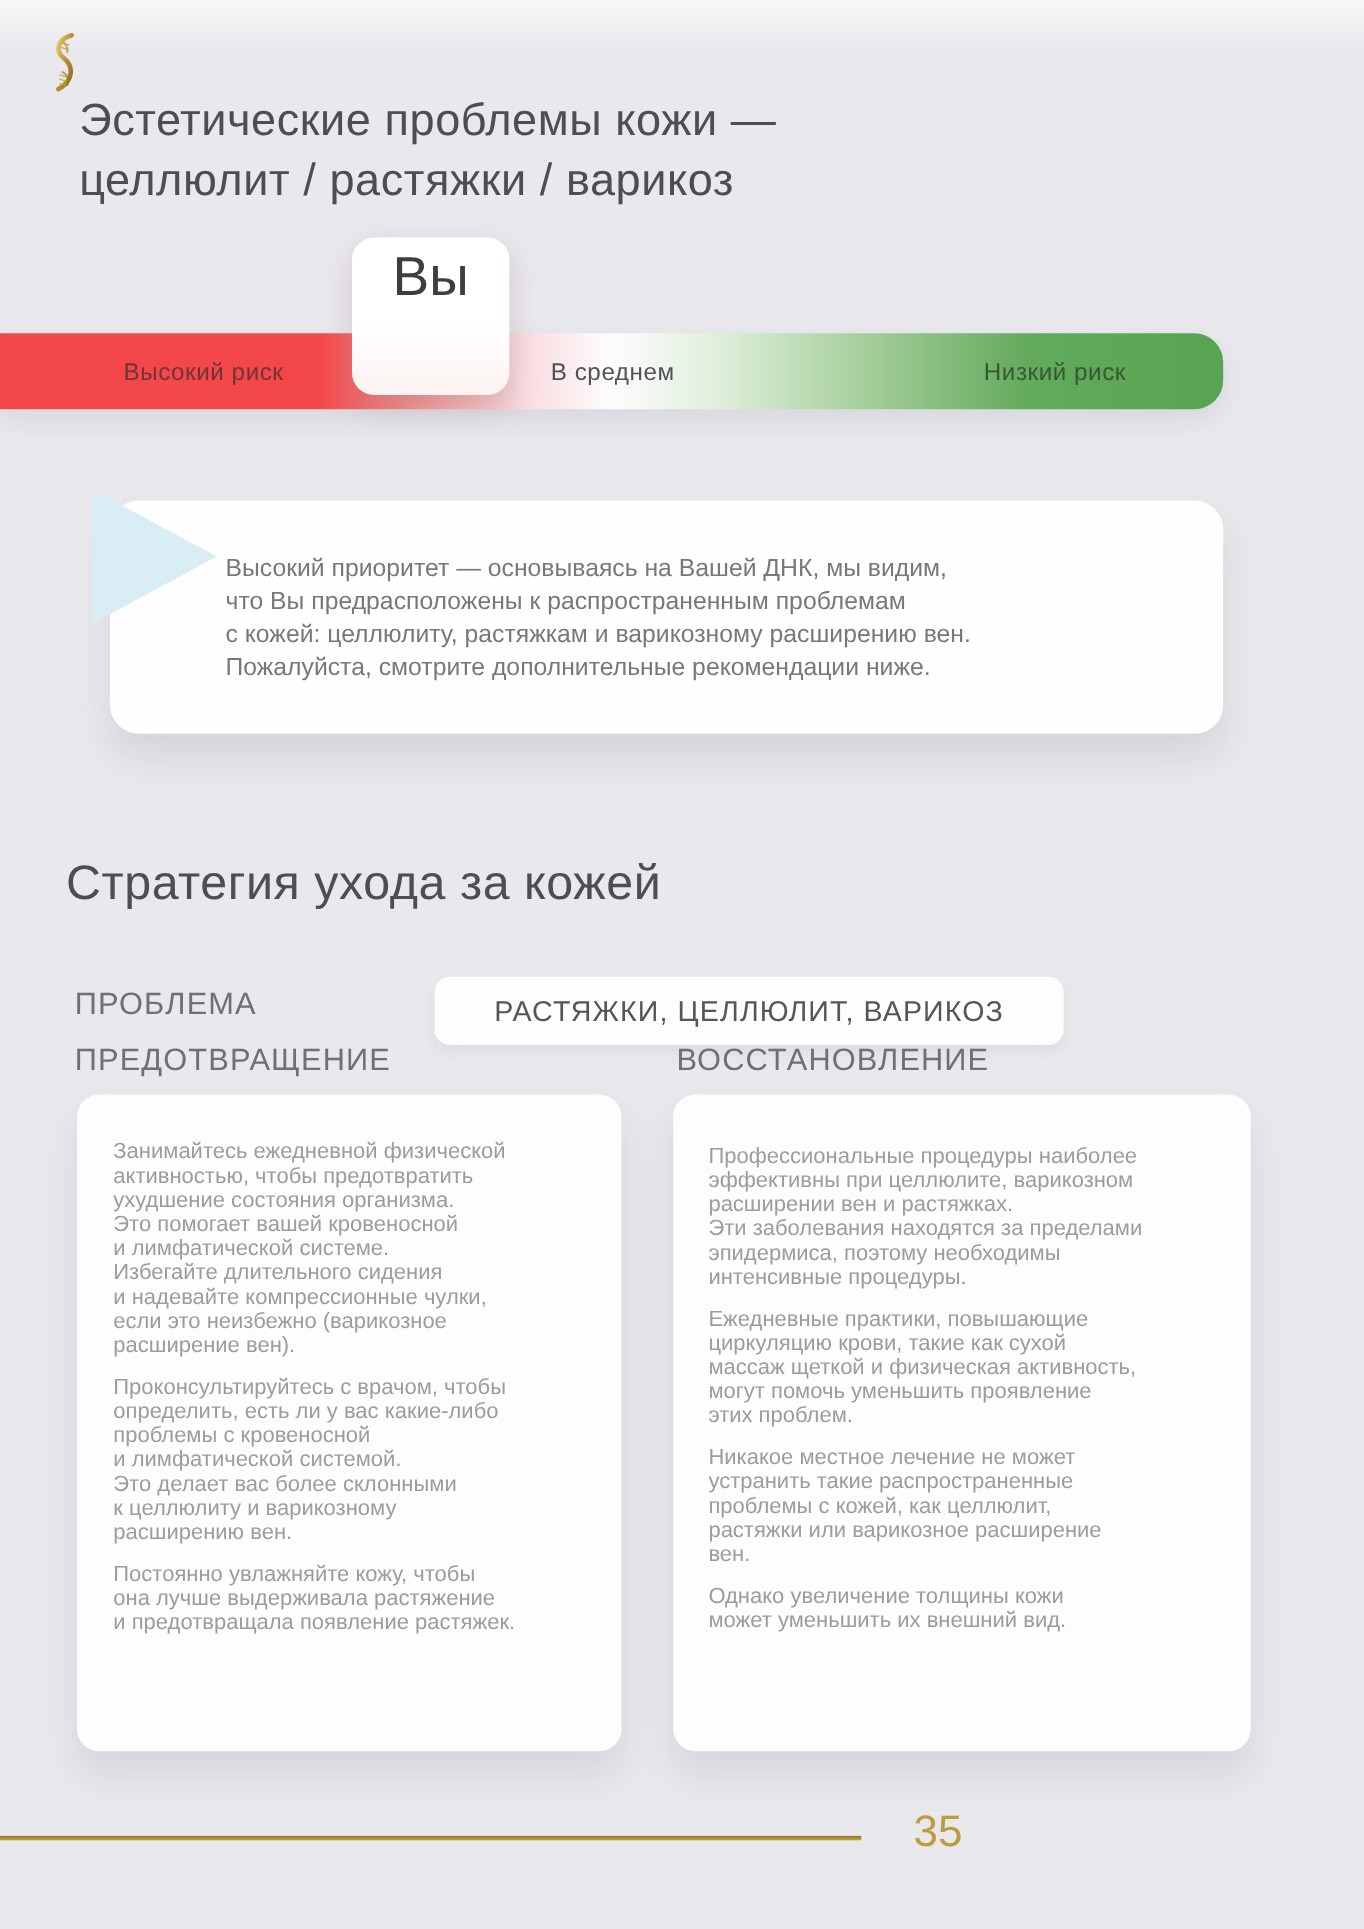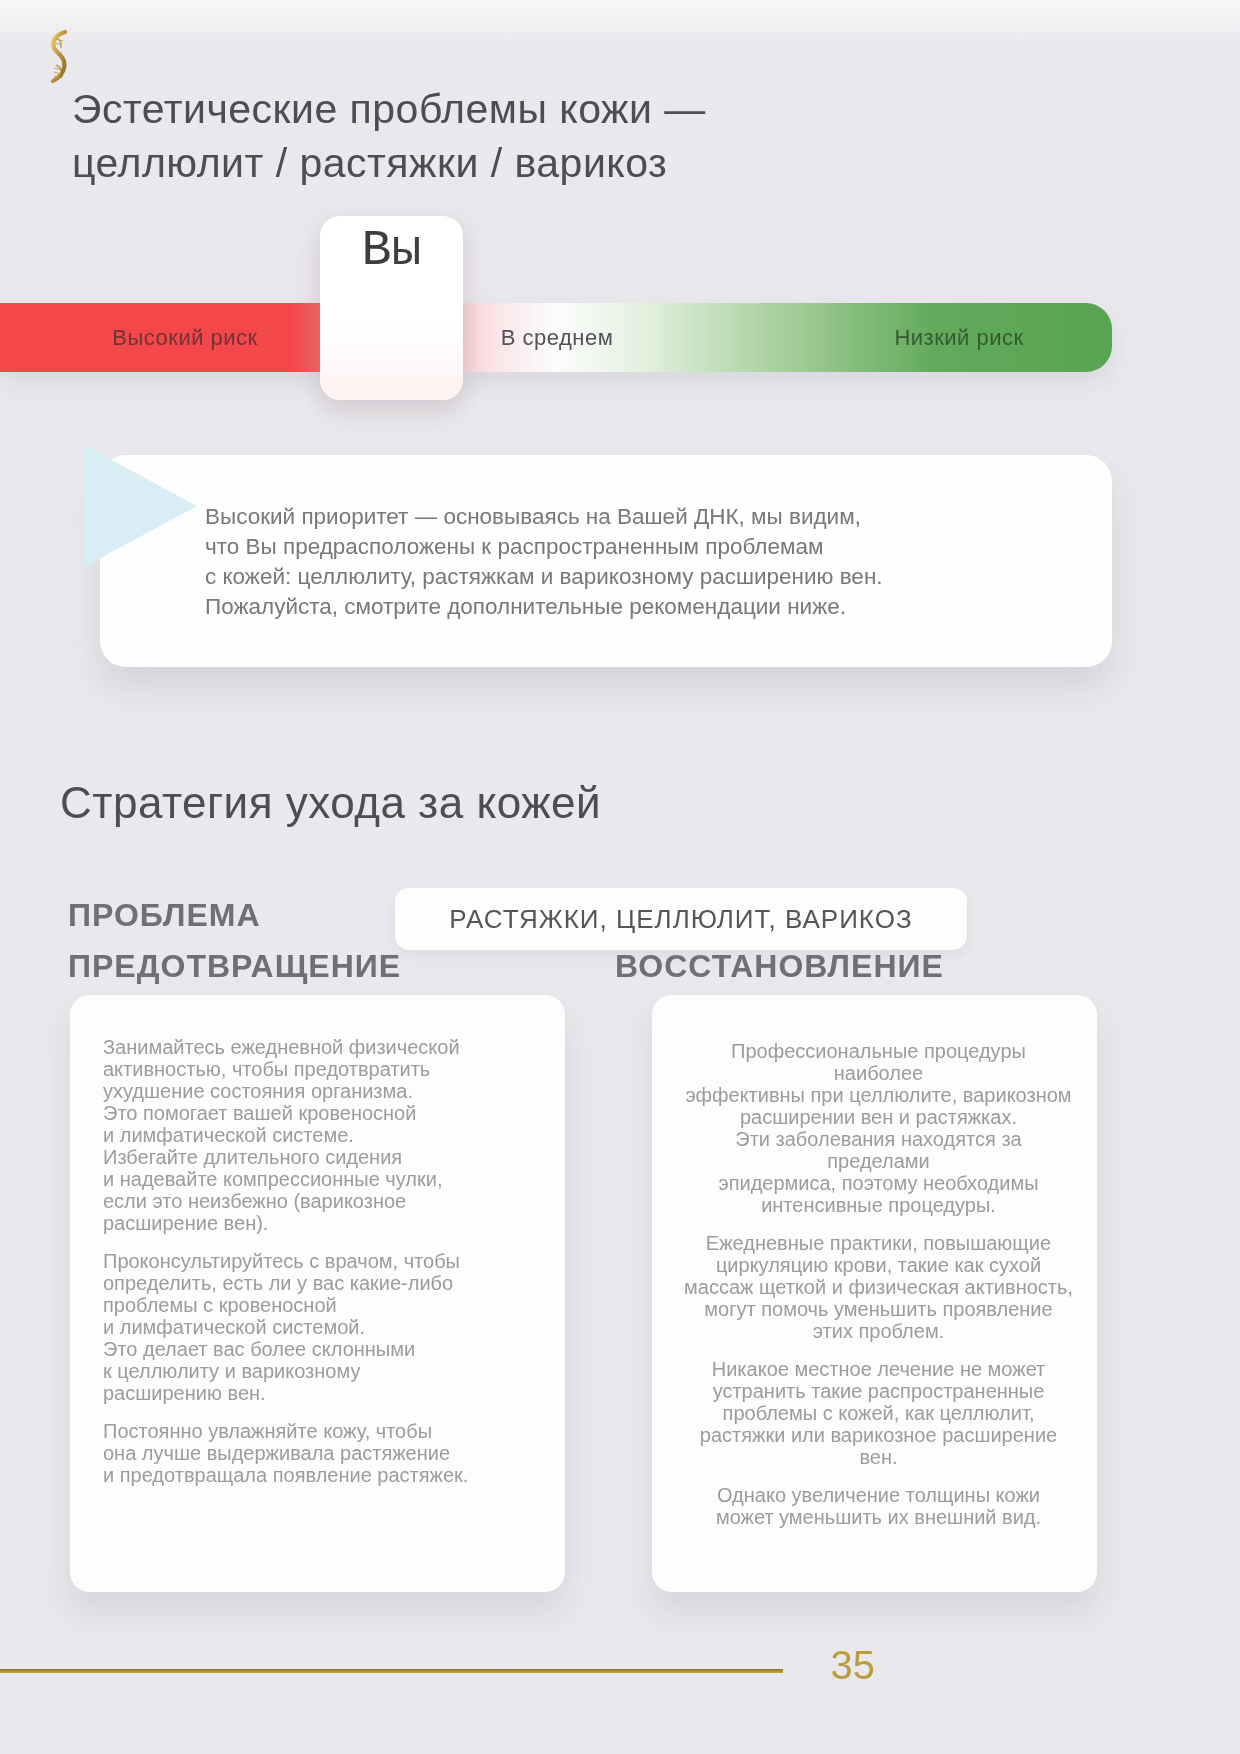--- a/index.html
+++ b/index.html
@@ -34,27 +34,26 @@
   }
   .risk-label{
     position:absolute;top:0;height:69px;
     display:flex;align-items:center;justify-content:center;
     font-size:22px;font-weight:300;letter-spacing:0.5px;
   }
   .risk-label.high{left:0;width:370px;color:#6e3438;}
   .risk-label.mid{left:407px;width:300px;color:#515257;}
   .risk-label.low{left:806px;width:306px;color:#36592f;}
   .you-marker{
-    left:320px;top:216px;width:143px;height:184px;
+    left:320px;top:216px;width:143px;height:143px;
     background:linear-gradient(180deg,#ffffff 0%,#ffffff 55%,#fdf2f2 100%);
     border-radius:20px;
     box-shadow:0 10px 26px rgba(150,120,125,0.28);
     display:flex;justify-content:center;
     z-index:3;
-    font-family:Liberation Mono, monospace;
   }
   .you-marker span{
     margin-top:6px;
     font-size:50px;color:#3e3e42;font-weight:300;
   }
   
   .pointer-triangle{
     left:84px;top:445px;width:113px;height:122px;
     background:#d9edf4;
     clip-path:polygon(0 0,100% 50%,0 100%);
@@ -70,39 +69,39 @@
     margin:0;padding:47px 40px 0 105px;
     font-size:22.5px;line-height:30px;color:#77777c;
     white-space:pre-line;font-weight:300;
   }
   
   .section-heading{
     left:60px;top:778px;
     font-size:44px;color:#4e4e52;font-weight:300;letter-spacing:0.5px;
   }
   .small-label{
-    font-size:32px;color:#6f6f74;letter-spacing:1px;font-weight:700;
+    font-size:28px;color:#6f6f74;letter-spacing:1px;font-weight:400;
   }
   .problem-label{left:68px;top:897px;}
   .problem-chip{
     left:395px;top:888px;width:572px;height:62px;
     background:#fdfdfe;border-radius:14px;
     box-shadow:0 6px 14px rgba(130,130,150,0.12);
     display:flex;align-items:center;justify-content:center;
     font-size:26px;color:#55555a;letter-spacing:1px;font-weight:300;
   }
   .prevention-label{left:68px;top:948px;}
   .recovery-label{left:615px;top:948px;}
   .body-card{
     top:995px;width:495px;height:597px;
     background:#fdfdfe;border-radius:20px;
     box-shadow:0 20px 35px rgba(130,130,150,0.18);
   }
   .body-card.prevention{left:70px;}
-  .body-card.recovery{left:652px;width:445px;text-align:center;}
+  .body-card.recovery{left:612px;width:525px;}
   .body-card p{
     margin:0 0 16px 0;
     font-size:20px;line-height:22px;color:#9b9ba0;
     white-space:pre-line;font-weight:300;
   }
   .body-card .inner{padding:41px 24px 0 33px;}
   .body-card.recovery .inner{padding:45px 24px 0 32px;}
   
   .footer-rule{
     left:0;top:1669px;width:783px;height:4px;

